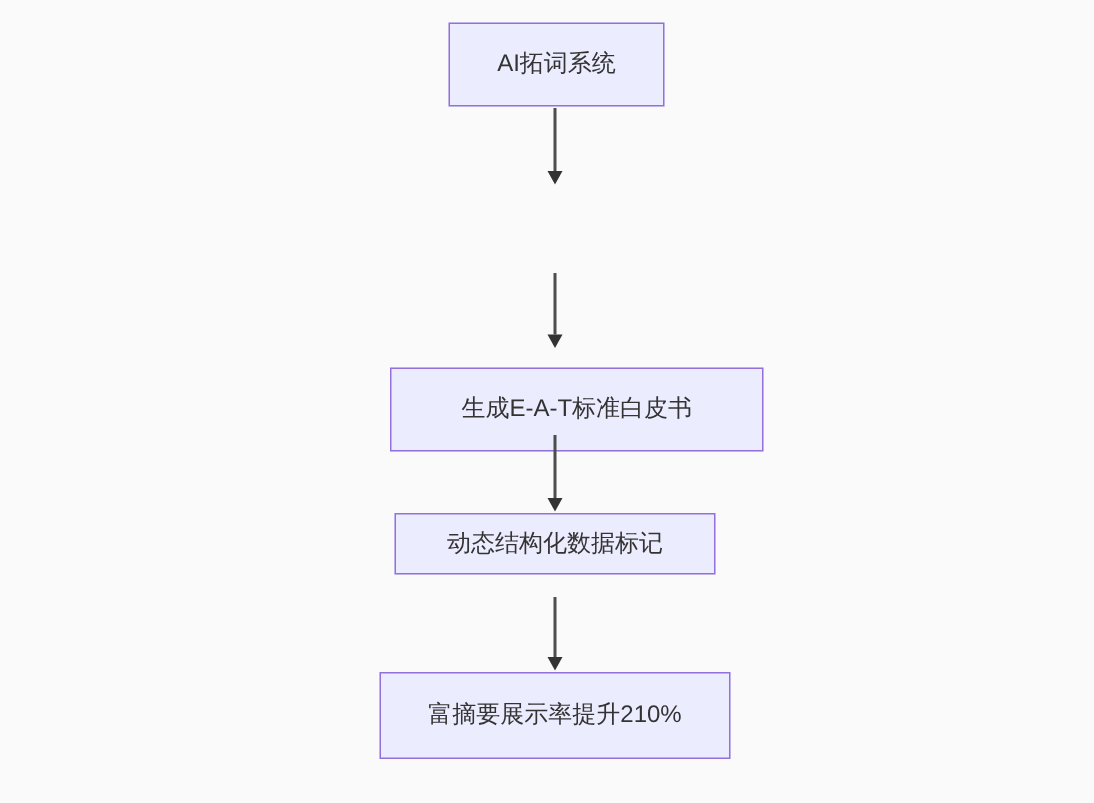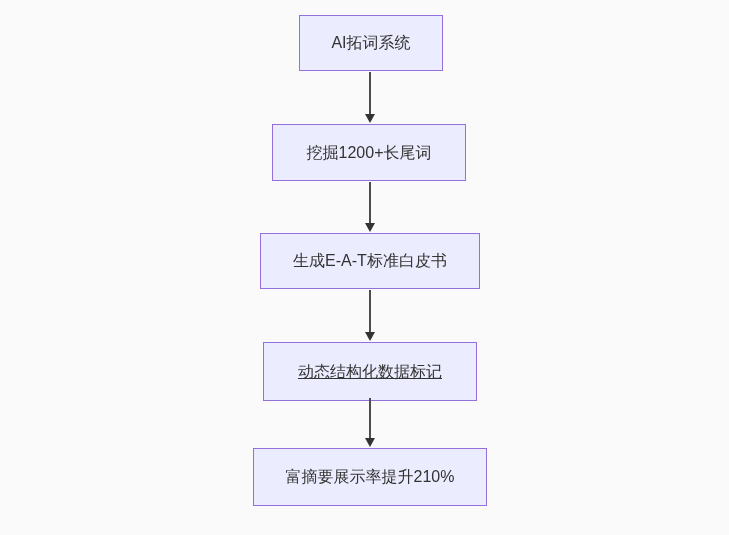--- a/index.html
+++ b/index.html
@@ -23,22 +23,22 @@
     font-size: 16px;
     line-height: 1.2;
     display: flex;
     align-items: center;
     justify-content: center;
     text-align: center;
     white-space: nowrap;
   }
   .node-1 { left: 299px; top: 15px;  width: 144px; height: 56px; }
   .node-2 { left: 272px; top: 124px; width: 194px; height: 57px; }
-  .node-3 { left: 260px; top: 233px; width: 220px; height: 56px; }
-  .node-4 { left: 263px; top: 342px; width: 214px; height: 59px; text-decoration: underline; }
+  .node-3 { left: 260px; top: 245px; width: 249px; height: 56px; }
+  .node-4 { left: 263px; top: 342px; width: 214px; height: 41px; }
   .node-5 { left: 253px; top: 448px; width: 234px; height: 58px; justify-content: center; }
 
   .arrow {
     position: absolute;
     left: 365px;
     width: 10px;
     display: flex;
     flex-direction: column;
     align-items: center;
   }
@@ -66,23 +66,20 @@
 
   <div class="node node-1">
     <span>AI拓词系统</span>
   </div>
 
   <div class="arrow arrow-1">
     <div class="line"></div>
     <div class="head"></div>
   </div>
 
-  <div class="node node-2">
-    <span>挖掘1200+长尾词</span>
-  </div>
 
   <div class="arrow arrow-2">
     <div class="line"></div>
     <div class="head"></div>
   </div>
 
   <div class="node node-3">
     <span>生成E-A-T标准白皮书</span>
   </div>
 

